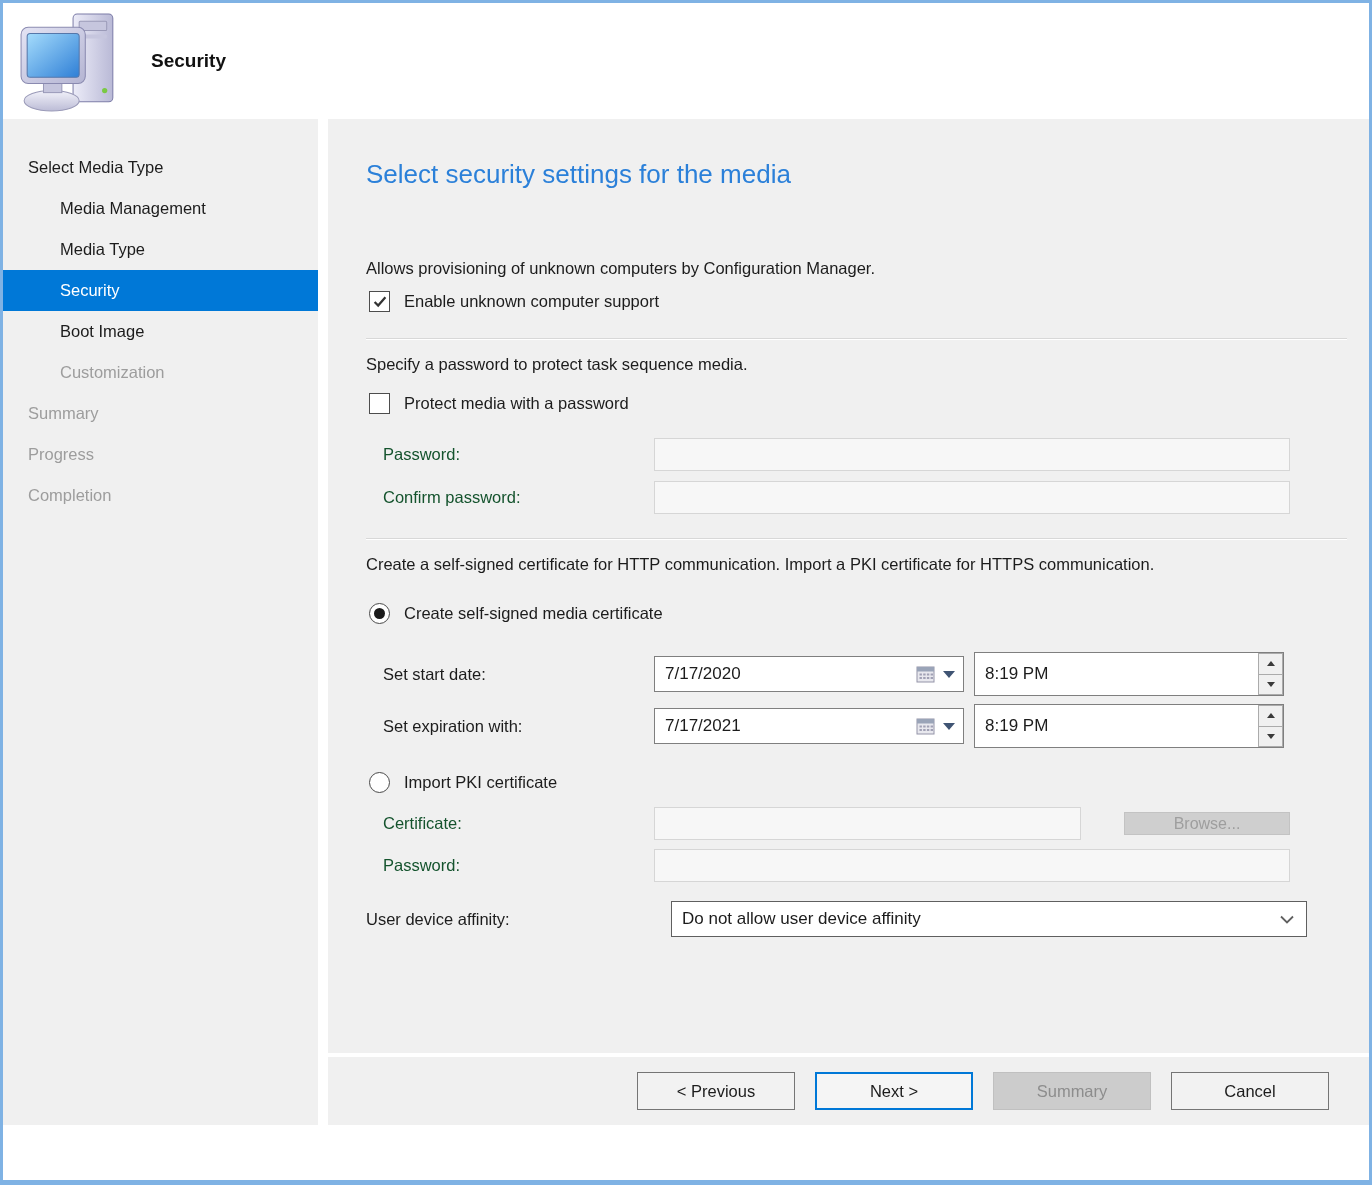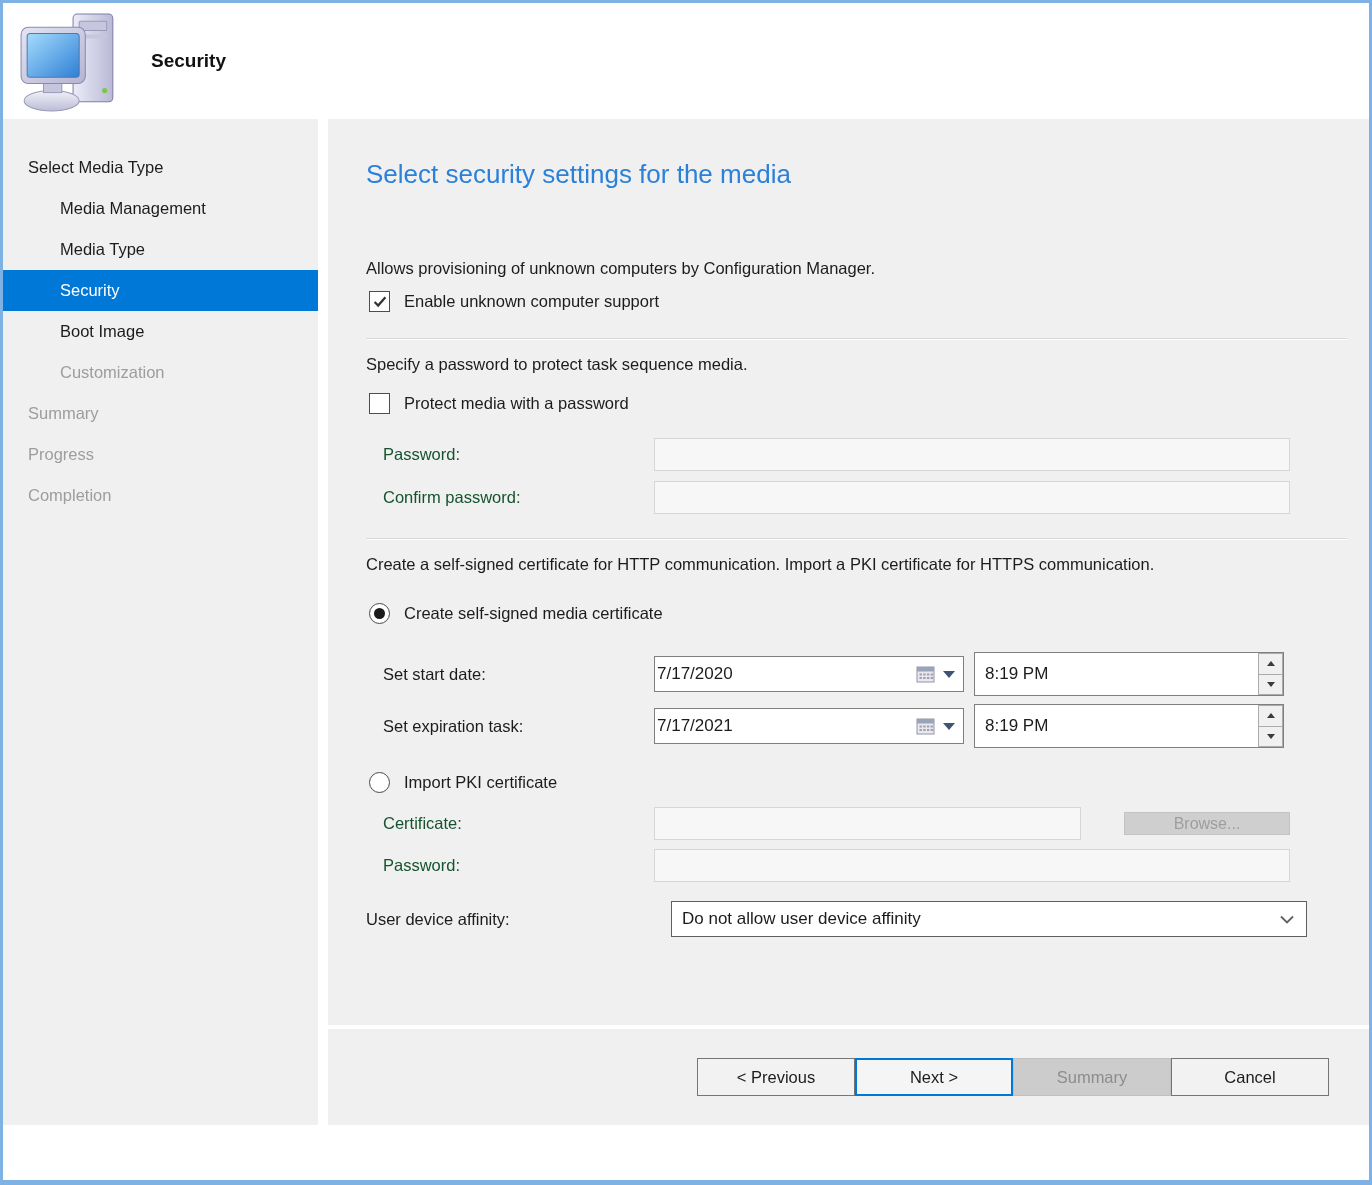--- a/index.html
+++ b/index.html
@@ -126,21 +126,21 @@
   .dt1 { margin-top: 28px; }
   .dt2 { margin-top: 8px; }
   .certrow { margin-top: 14px; }
   .pw3 { margin-top: 9px; }
   .affrow { margin-top: 19px; }
 
   .datebox {
     width: 310px; height: 36px; background:#ffffff;
     border: 1px solid #7f7f7f;
     display: flex; align-items: center;
-    padding: 0 8px 0 2px; margin-right: 10px;
+    padding: 0 8px 0 10px; margin-right: 10px;
     font-size: 17px; cursor: pointer;
   }
   .datebox .date-text { flex: 1; }
   .cal-icon { width: 20px; height: 18px; margin-right: 7px; display:inline-block; }
   .dd-tri {
     width: 0; height: 0;
     border-left: 6px solid transparent; border-right: 6px solid transparent;
     border-top: 7px solid #3f5473;
   }
 
@@ -178,23 +178,23 @@
     border: 1px solid #5f5f5f;
     display: flex; align-items: center;
     padding: 0 12px 0 10px; font-size: 17px; cursor: pointer;
   }
   .combobox .combo-text { flex: 1; }
   .chev { width: 14px; height: 9px; }
   .chev polyline { fill:none; stroke:#606060; stroke-width:1.8; }
 
   
   .footer {
-    height: 96px; margin-top: 4px; background:#f0f0f0;
+    height: 68px; margin-top: 4px; background:#f0f0f0;
     display: flex; align-items: center; justify-content: flex-end;
-    padding-right: 40px; 
+    padding-right: 40px; gap: 20px;
   }
   .btn {
     width: 158px; height: 38px;
     background:#f2f2f2; border: 1px solid #757575;
     font-size: 16.5px; font-family: inherit; color:#1c1c1c; cursor: pointer;
   }
   .btn.focused { border: 2px solid #0078d7; background:#f5f5f5; }
   .btn.disabled { background:#cccccc; border-color:#c0c0c0; color:#8d8d8d; cursor: default; }
 
   .x-icon line { stroke:#3c3c3c; stroke-width:1.6; }
@@ -327,21 +327,21 @@
                   <i class="tri-up"></i>
                 </button>
               <button class="spin-btn">
                   <i class="tri-down"></i>
                 </button>
             </span>
           </div>
         </div>
 
         <div class="field-row dt2">
-          <span class="flabel">Set expiration task:</span>
+          <span class="flabel">Set expiration with:</span>
           <div class="datebox">
             <span class="date-text">7/17/2021</span>
             <svg class="cal-icon" viewBox="0 0 20 18">
               <rect x="1" y="2" width="17" height="15" fill="#e8e8ee" stroke="#9494a8"></rect>
               <rect x="1" y="2" width="17" height="4.5" fill="#9aa4b8"></rect>
               <g fill="#a0a0b4">
                 <rect x="3.5" y="8.5" width="2.4" height="2"></rect>
                   <rect x="7.2" y="8.5" width="2.4" height="2"></rect>
                   <rect x="10.9" y="8.5" width="2.4" height="2"></rect>
                   <rect x="14.6" y="8.5" width="2.4" height="2"></rect>

